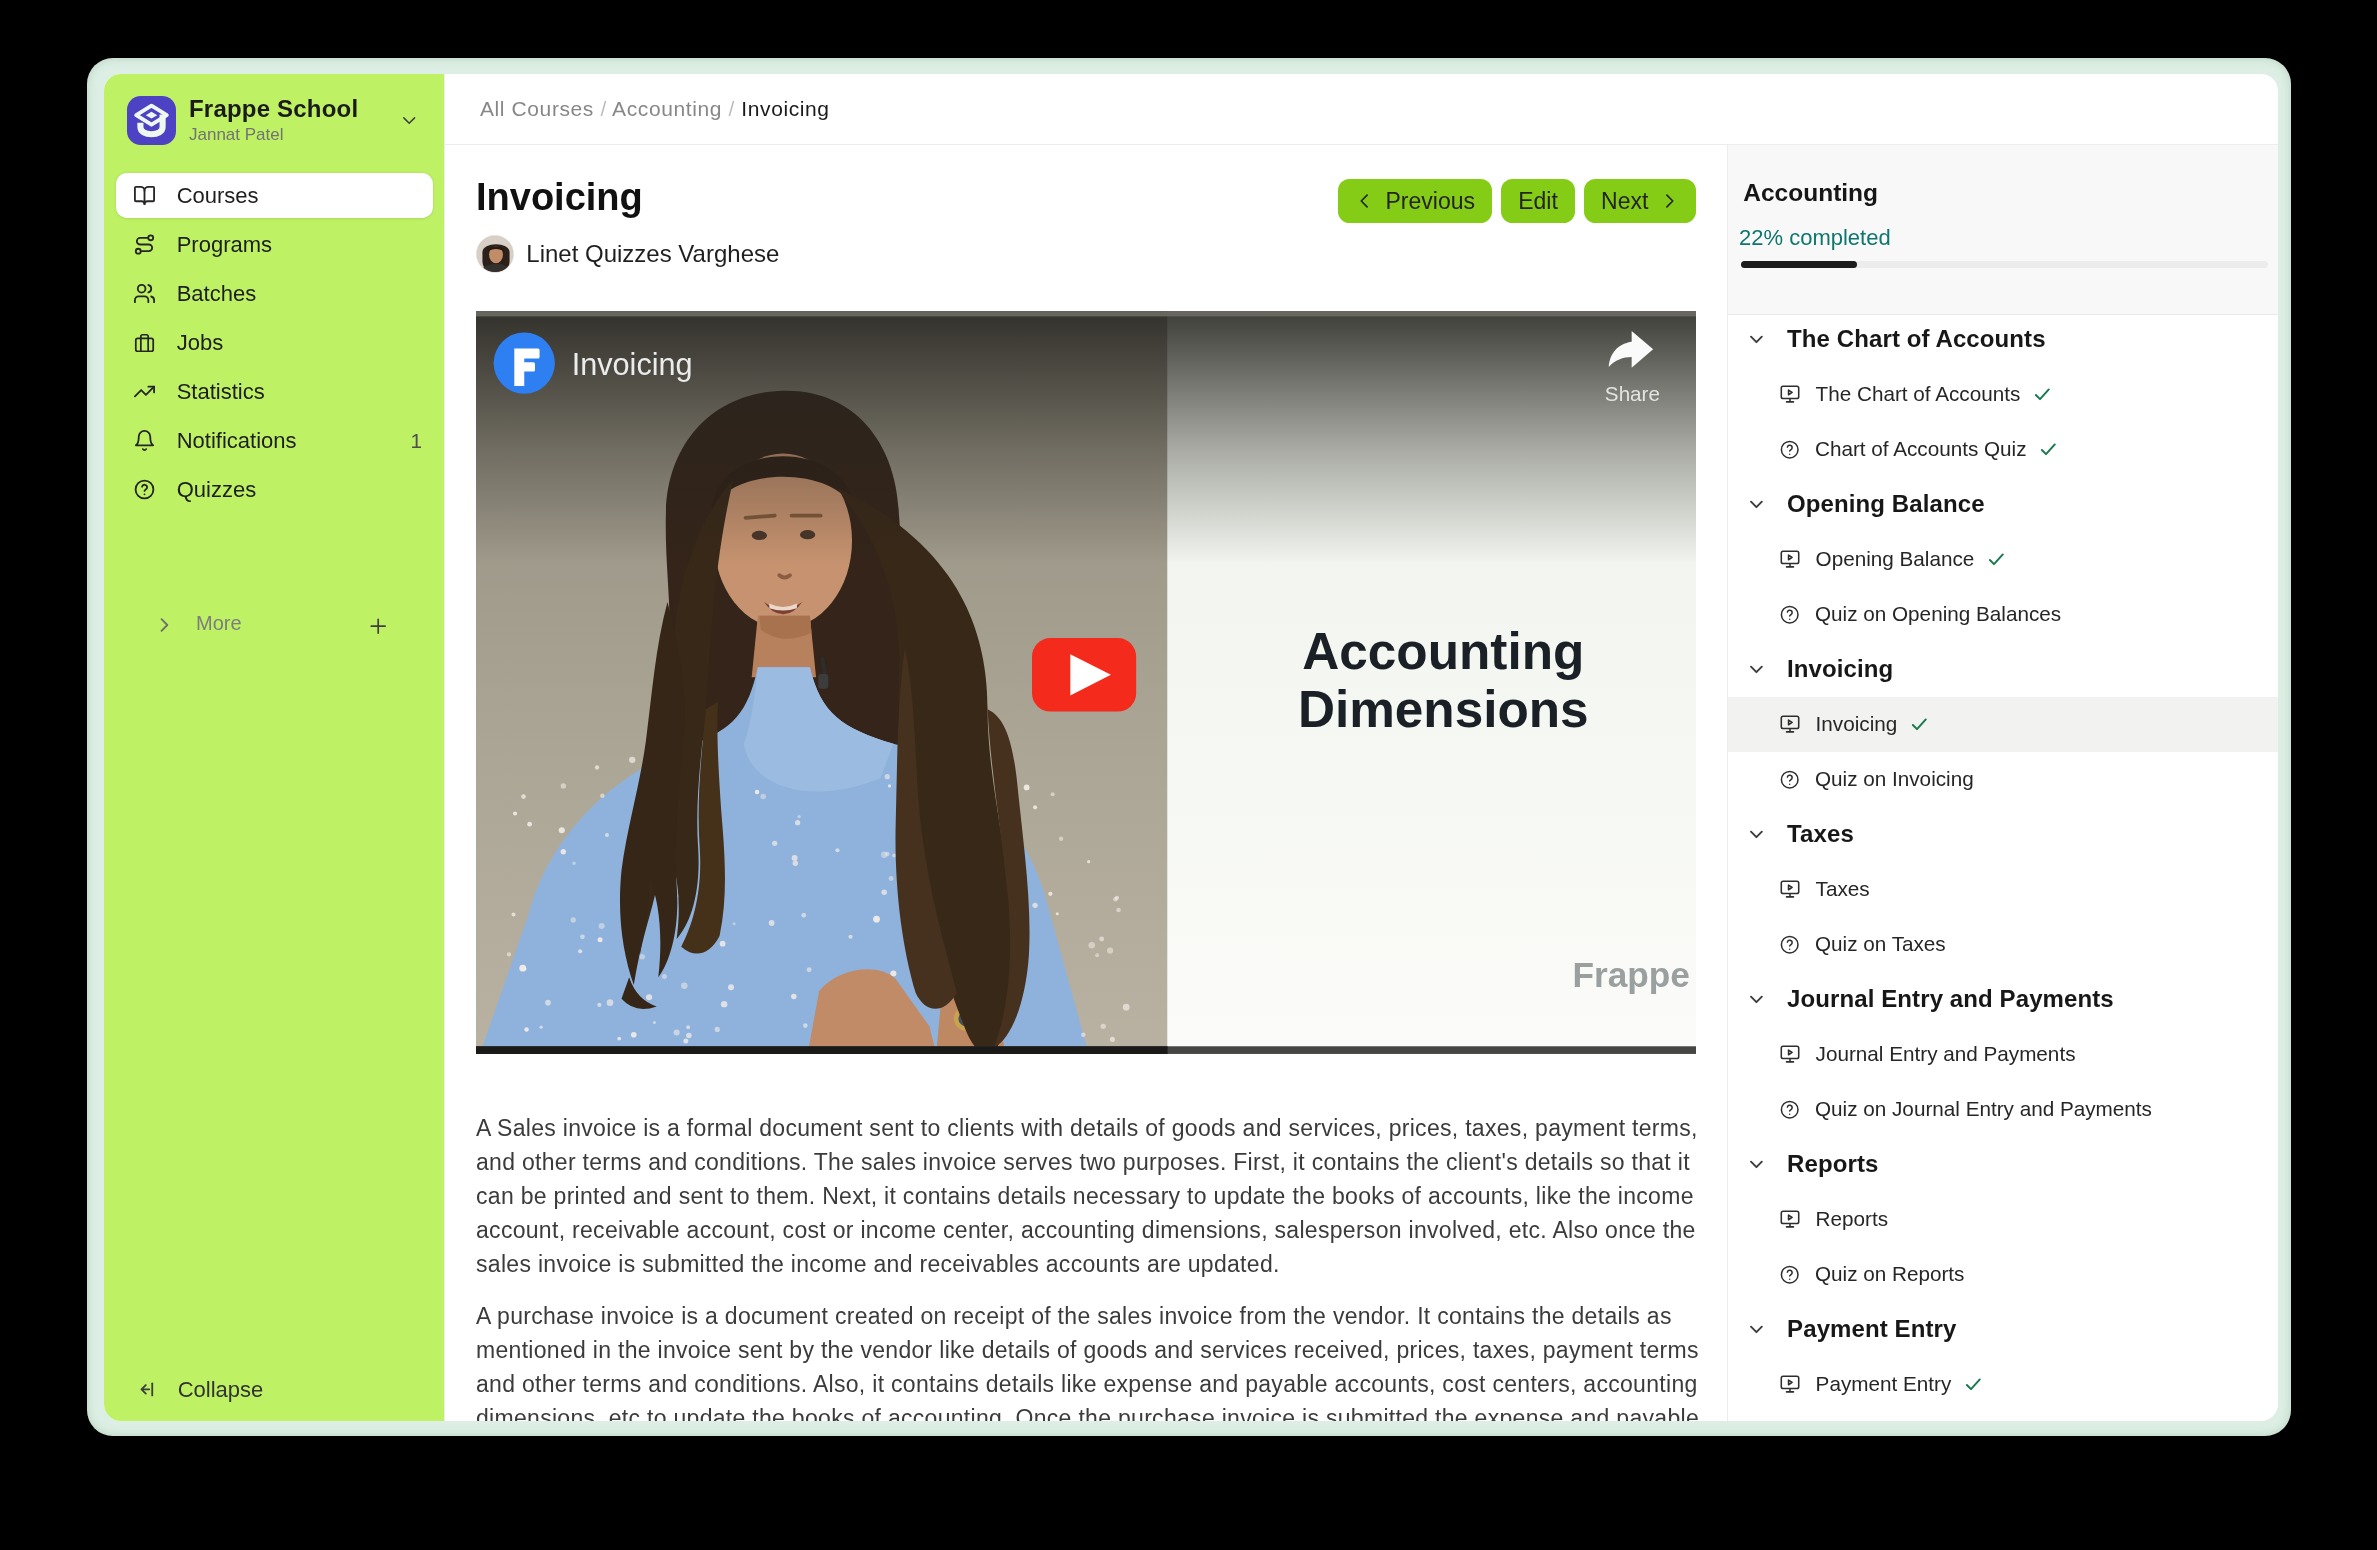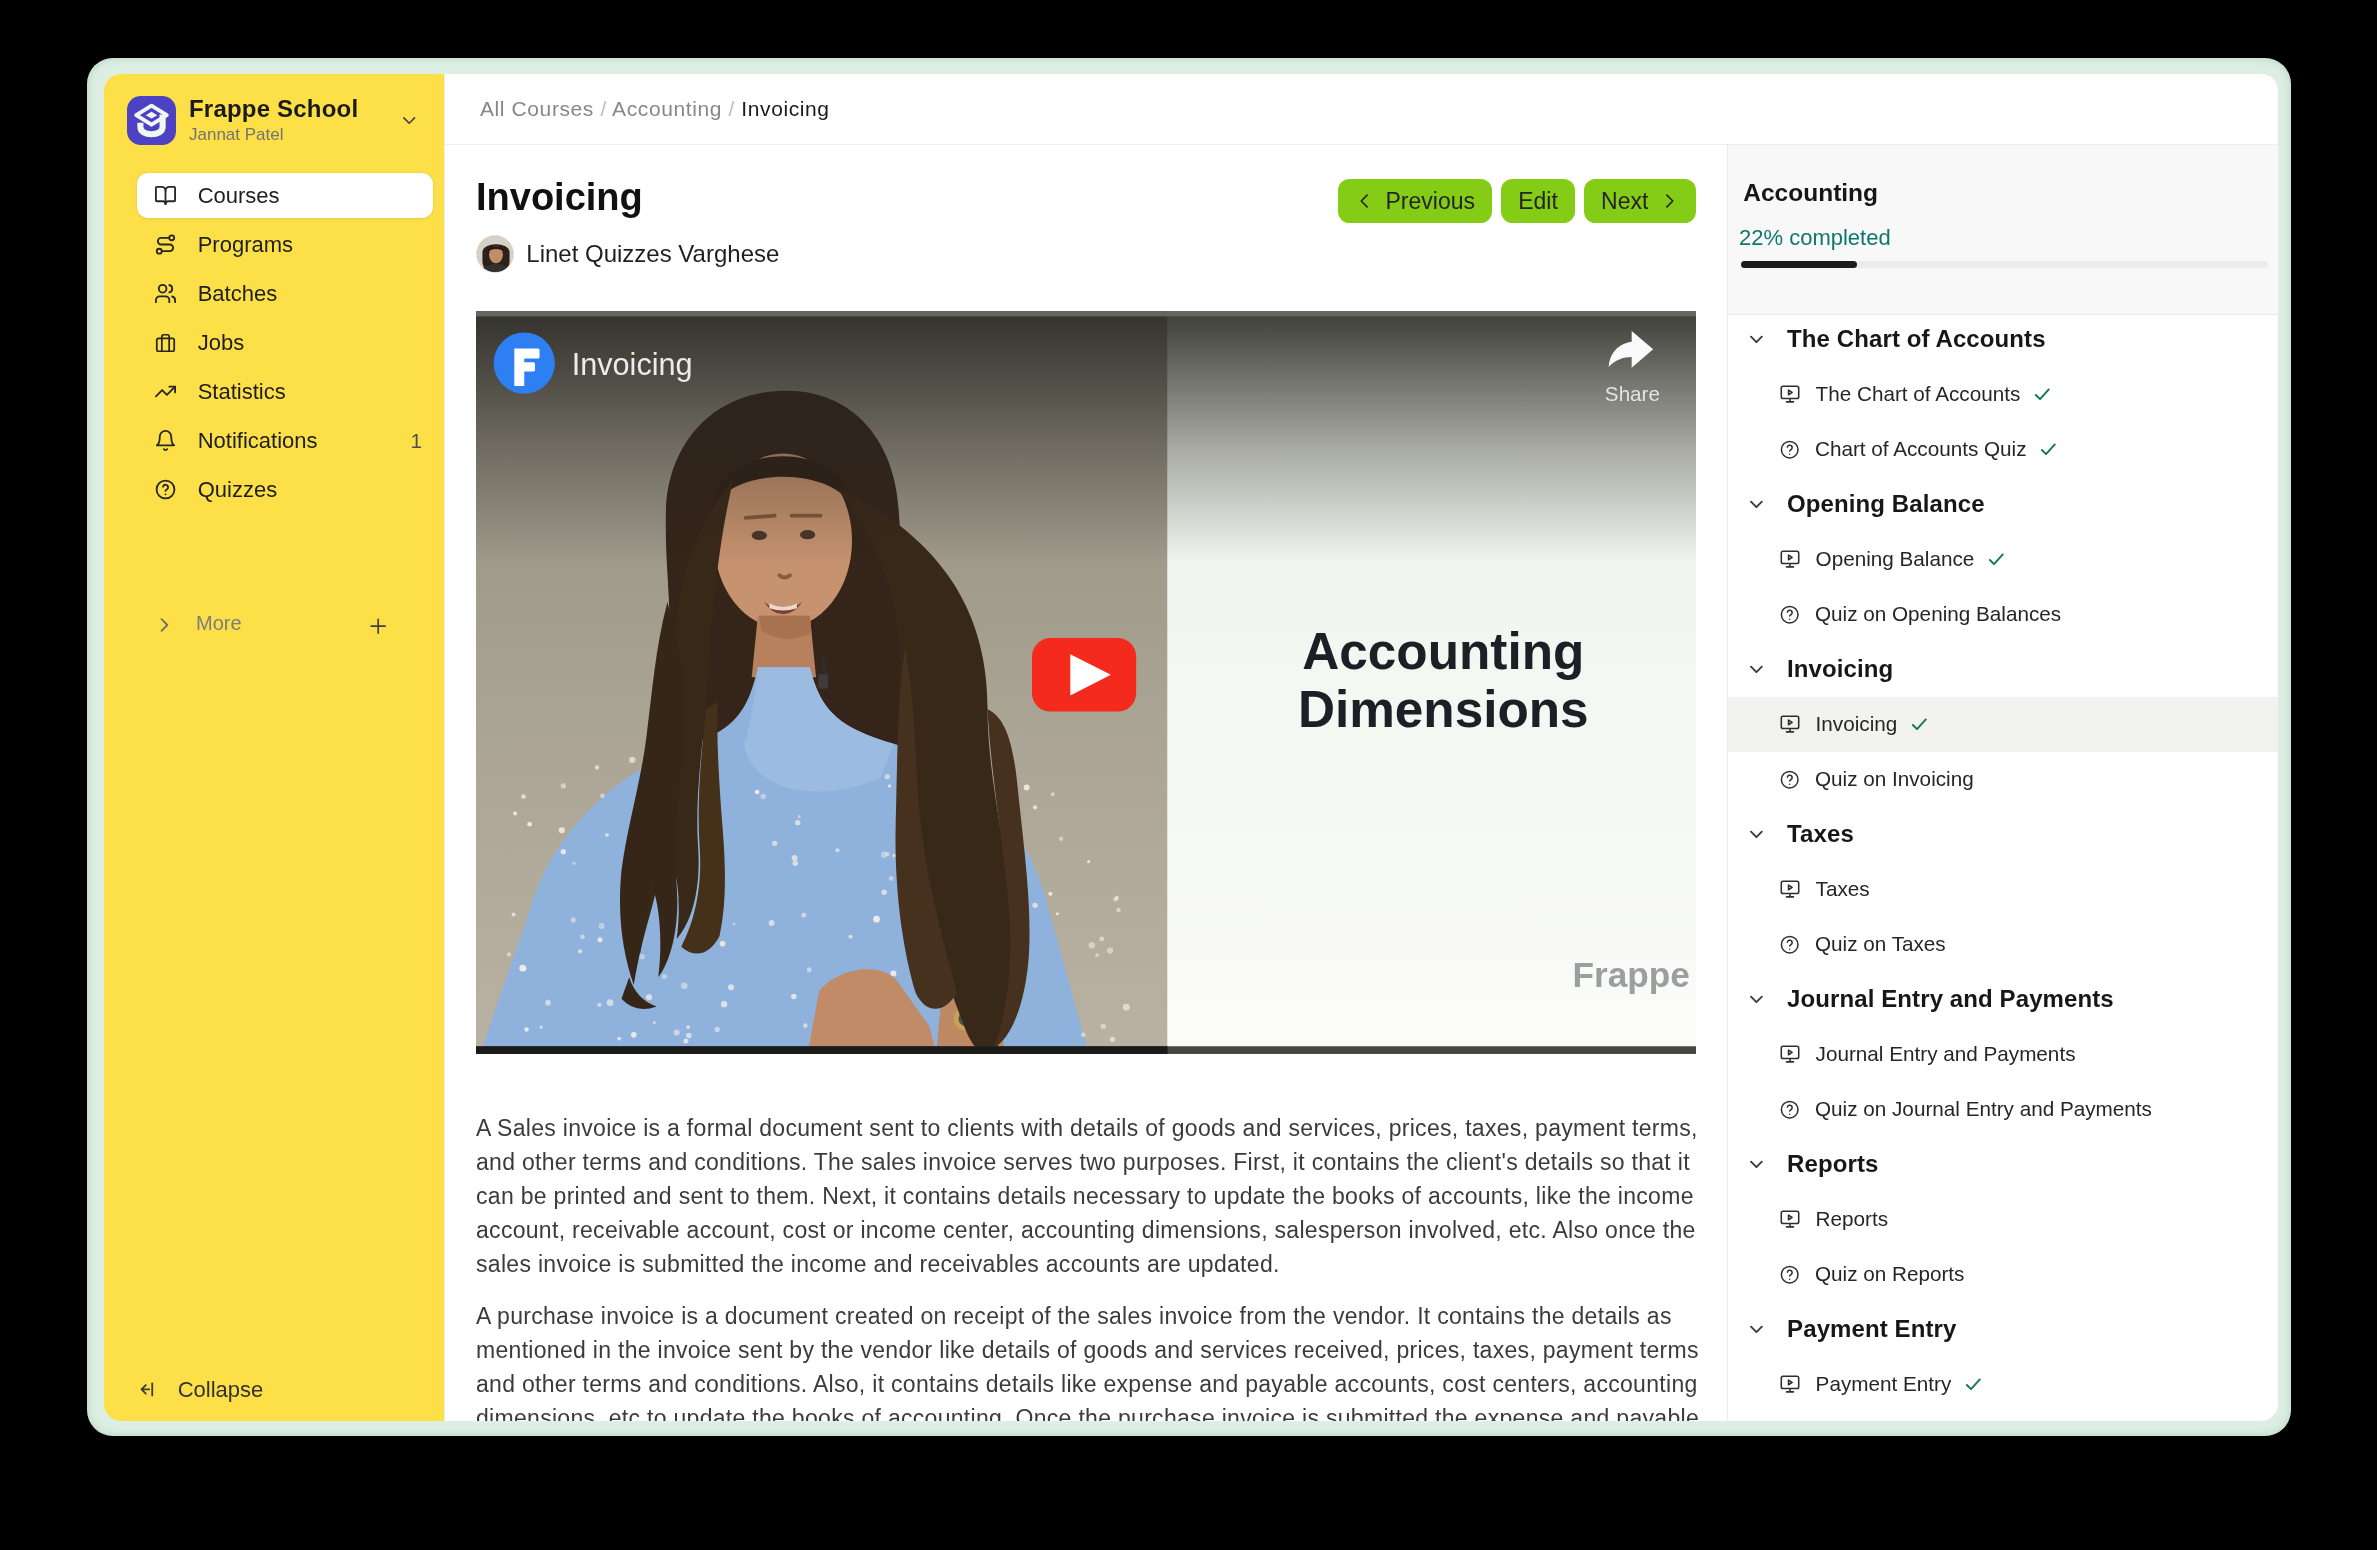--- a/index.html
+++ b/index.html
@@ -1,26 +1,26 @@
 <!DOCTYPE html>
 <html style="font-size:12.3px"><head>
 <meta charset="utf-8">
 <style>
 * { margin:0; padding:0; box-sizing:border-box; }
 html,body { width:2377px; height:1550px; background:#000; font-family:"Liberation Sans", sans-serif; overflow:hidden; }
 .frame { position:absolute; left:87px; top:58px; width:2204px; height:1378px; background:#ddefe4; border-radius:26px; box-shadow: inset 0 0 9.2px rgba(120,160,135,.38); }
 .app { position:absolute; left:17px; top:16px; width:2174px; height:1347px; background:#fff; border-radius:17px; overflow:hidden; display:flex; }
 
-.sb { position:relative; width:341px; flex:0 0 341px; background:#fde047; border-right:0.8px solid #ededed; }
+.sb { position:relative; width:341px; flex:0 0 341px; background:#bef264; border-right:0.8px solid #ededed; }
 .logo { position:absolute; left:23px; top:22px; width:49px; height:49px; border-radius:13.8px; background:#4d42c3; }
 .sb-title { position:absolute; left:85px; top:21.4px; font-size:24px; font-weight:700; color:#1b1b1b; letter-spacing:0.2px; }
 .sb-sub { position:absolute; left:85px; top:51px; font-size:17px; color:#737373; }
 .sb-chev { position:absolute; left:296px; top:37px; }
 .menu { position:absolute; left:0; top:97px; width:341px; }
-.mi { position:relative; height:49px; display:flex; align-items:center;margin-left:21px; }
+.mi { position:relative; height:49px; display:flex; align-items:center; }
 .mi .card { position:absolute; left:12.3px; right:12.3px; top:2.3px; bottom:2.3px; background:#fff; border-radius:10.7px; box-shadow:0 0.8px 3.1px rgba(0,0,0,.09), 0 0 0.8px rgba(0,0,0,.14); }
 .mi svg { position:relative; margin-left:29px; flex:0 0 23px; }
 .mi .t { position:relative; margin-left:20.7px; font-size:22px; color:#1e1e1e; }
 .mi .badge { position:relative; margin-left:auto; margin-right:23px; font-size:20.7px; color:#4f4f4f; }
 .more { position:absolute; left:16px; top:512px; width:292px; height:49px; display:flex; align-items:flex-end; }
 .more .t { margin-left:22px; font-size:20px; color:#7d7d7d; }
 .collapse { position:absolute; left:0; top:1291px; width:341px; height:49px; display:flex; align-items:center; }
 .collapse .t { margin-left:22px; font-size:22px; color:#333; }
 
 .main { flex:1; display:flex; flex-direction:column; min-width:0; }

